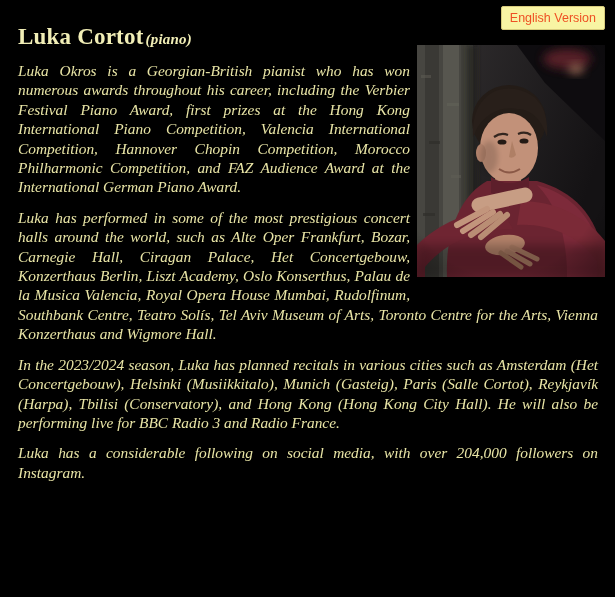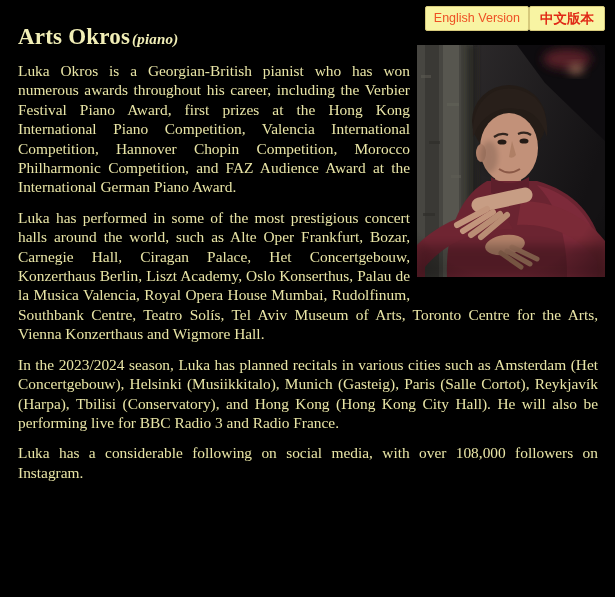--- a/index.html
+++ b/index.html
@@ -24,46 +24,46 @@
   
   h1{
     margin:0 0 9px;font-weight:bold;font-size:23px;line-height:26px;
     color:var(--title,#f1eeb6);letter-spacing:.2px;
   }
   h1 .role{font-style:italic;font-weight:bold;font-size:15px;margin-left:2px;}
   
   .bio p{
     margin:0 0 11px;font-size:15.4px;line-height:19.4px;text-align:justify;
     color:var(--text,#e9e5a6);
+    font-style:italic;
   }
   
   .photo-spacer{float:right;width:188px;height:264px;}
   
   .photo{position:absolute;left:417px;top:45px;width:188px;height:232px;overflow:hidden;}
   .photo svg{display:block;}
 </style>
 </head>
 <body>
 
 <div class="page">
 
   <div class="lang">
     <button class="btn en">English Version</button>
-    <button class="btn zh">中文版本</button>
   </div>
 
   <div class="photo-spacer"></div>
 
-  <h1><span>Arts Okros</span><span class="role">(piano)</span></h1>
+  <h1><span>Luka Cortot</span><span class="role">(piano)</span></h1>
 
   <div class="bio">
     <p>Luka Okros is a Georgian-British pianist who has won numerous awards throughout his career, including the Verbier Festival Piano Award, first prizes at the Hong Kong International Piano Competition, Valencia International Competition, Hannover Chopin Competition, Morocco Philharmonic Competition, and FAZ Audience Award at the International German Piano Award.</p>
     <p>Luka has performed in some of the most prestigious concert halls around the world, such as Alte Oper Frankfurt, Bozar, Carnegie Hall, Ciragan Palace, Het Concertgebouw, Konzerthaus Berlin, Liszt Academy, Oslo Konserthus, Palau de la Musica Valencia, Royal Opera House Mumbai, Rudolfinum, Southbank Centre, Teatro Solís, Tel Aviv Museum of Arts, Toronto Centre for the Arts, Vienna Konzerthaus and Wigmore Hall.</p>
     <p>In the 2023/2024 season, Luka has planned recitals in various cities such as Amsterdam (Het Concertgebouw), Helsinki (Musiikkitalo), Munich (Gasteig), Paris (Salle Cortot), Reykjavík (Harpa), Tbilisi (Conservatory), and Hong Kong (Hong Kong City Hall). He will also be performing live for BBC Radio 3 and Radio France.</p>
-    <p>Luka has a considerable following on social media, with over 108,000 followers on Instagram.</p>
+    <p>Luka has a considerable following on social media, with over 204,000 followers on Instagram.</p>
   </div>
 
   <div class="photo" role="img" aria-label="Portrait of Luka Okros in a maroon sweater resting his chin on crossed hands, beside a grey stone wall against a dark background">
     <svg width="188" height="232" viewBox="0 0 188 232" xmlns="http://www.w3.org/2000/svg">
       <defs>
         <linearGradient id="bgG" x1="0" y1="0" x2="1" y2="0.4">
           <stop offset="0" stop-color="#343132"></stop>
           <stop offset="1" stop-color="#141214"></stop>
         </linearGradient>
         <radialGradient id="vig" cx="0.45" cy="0.4" r="0.85">

